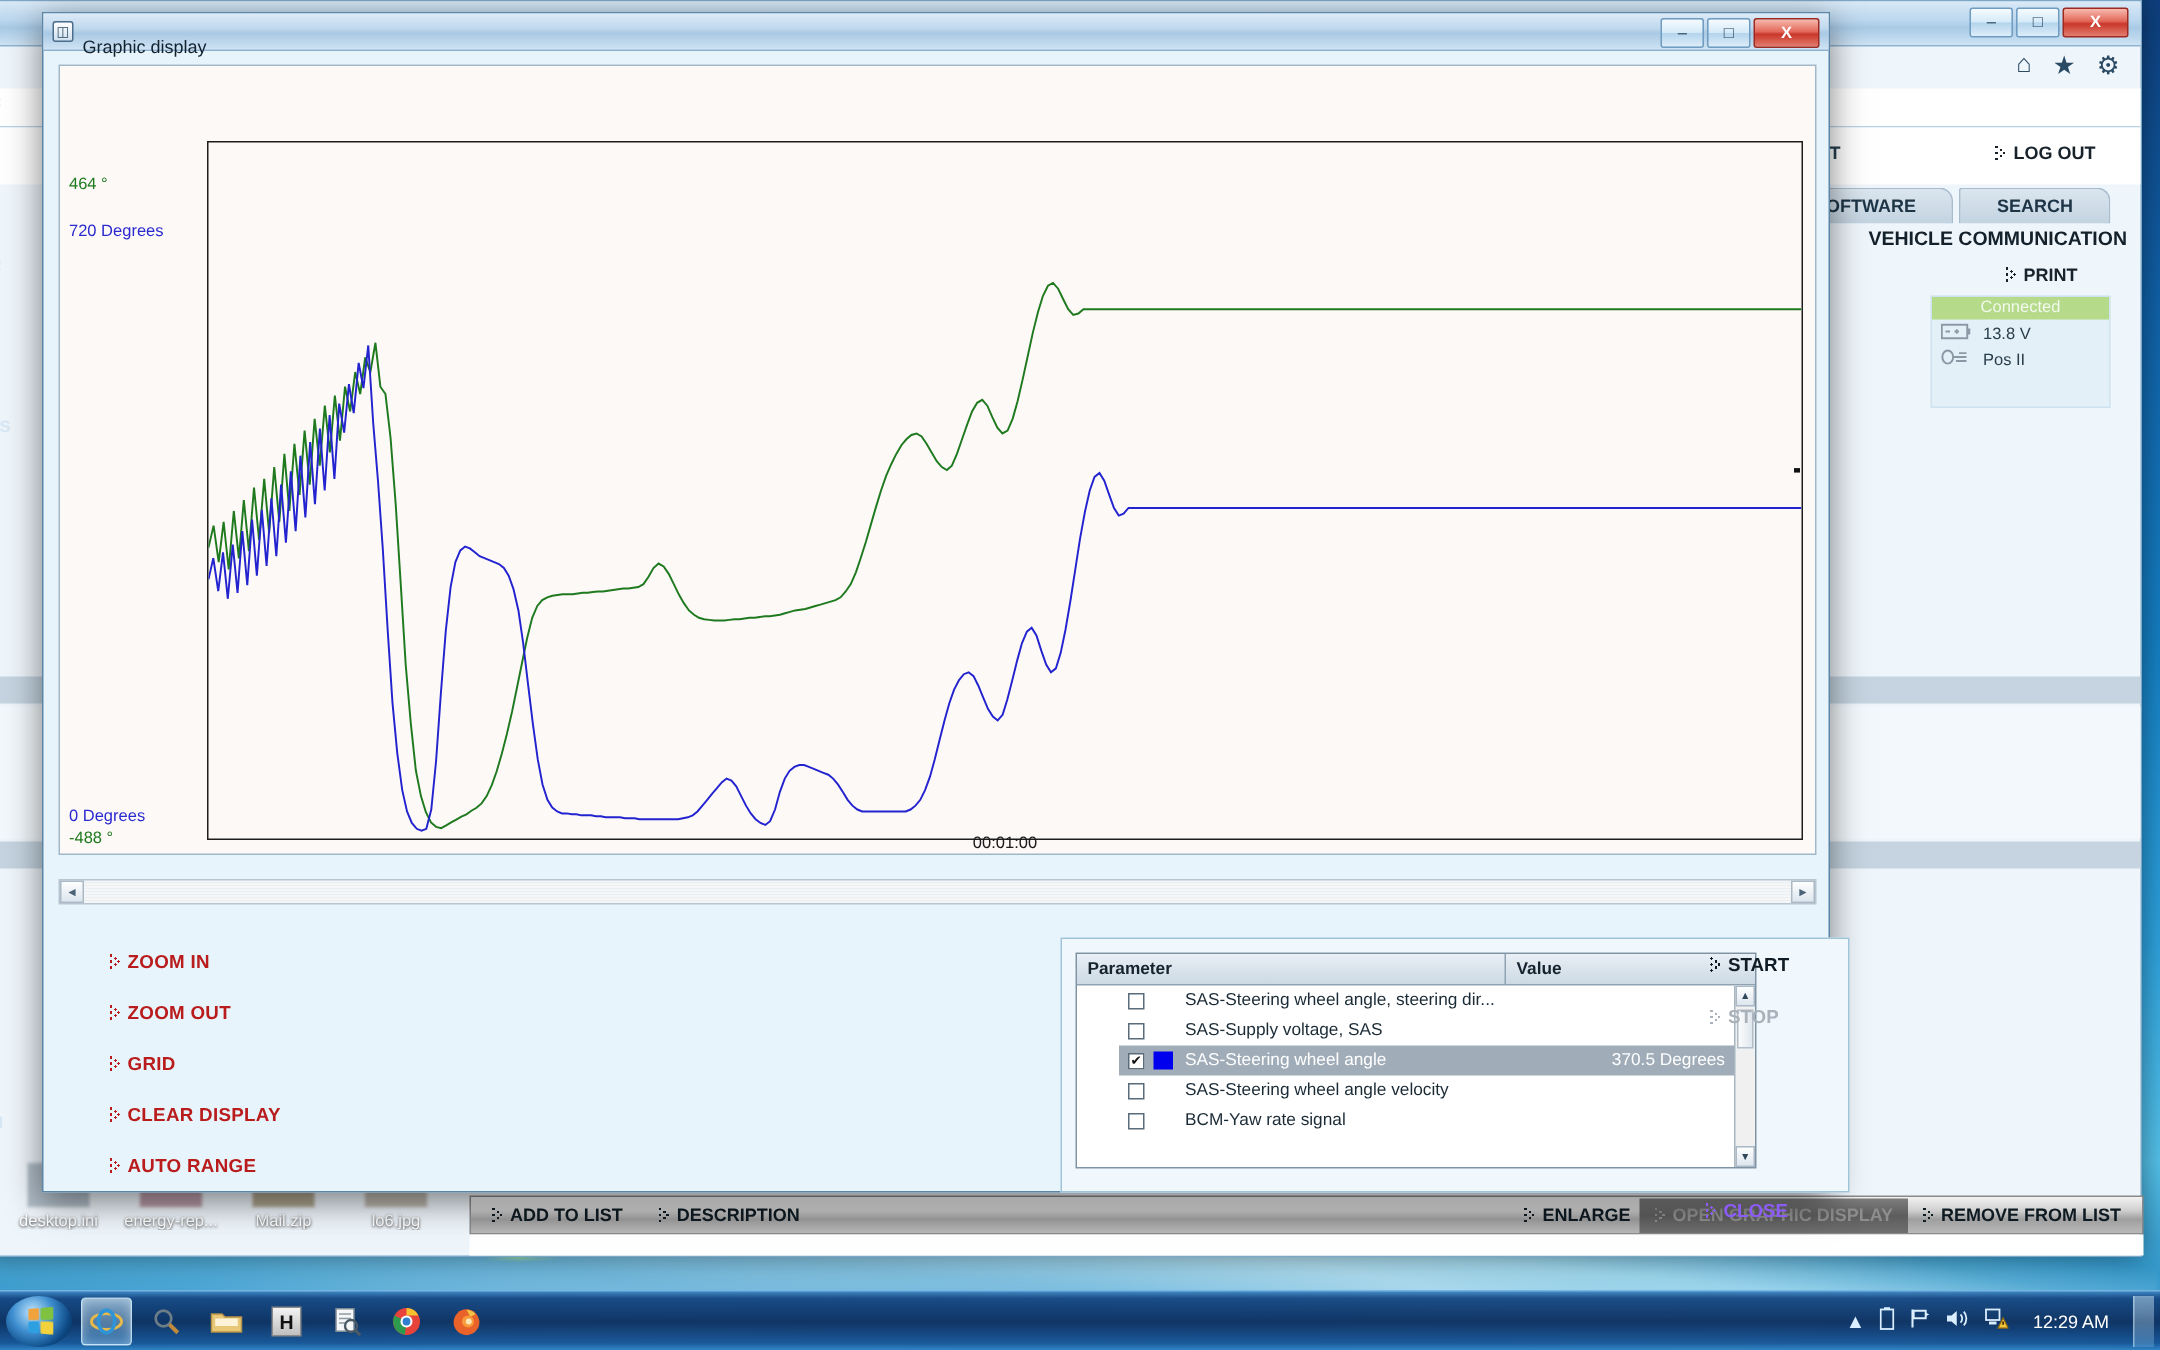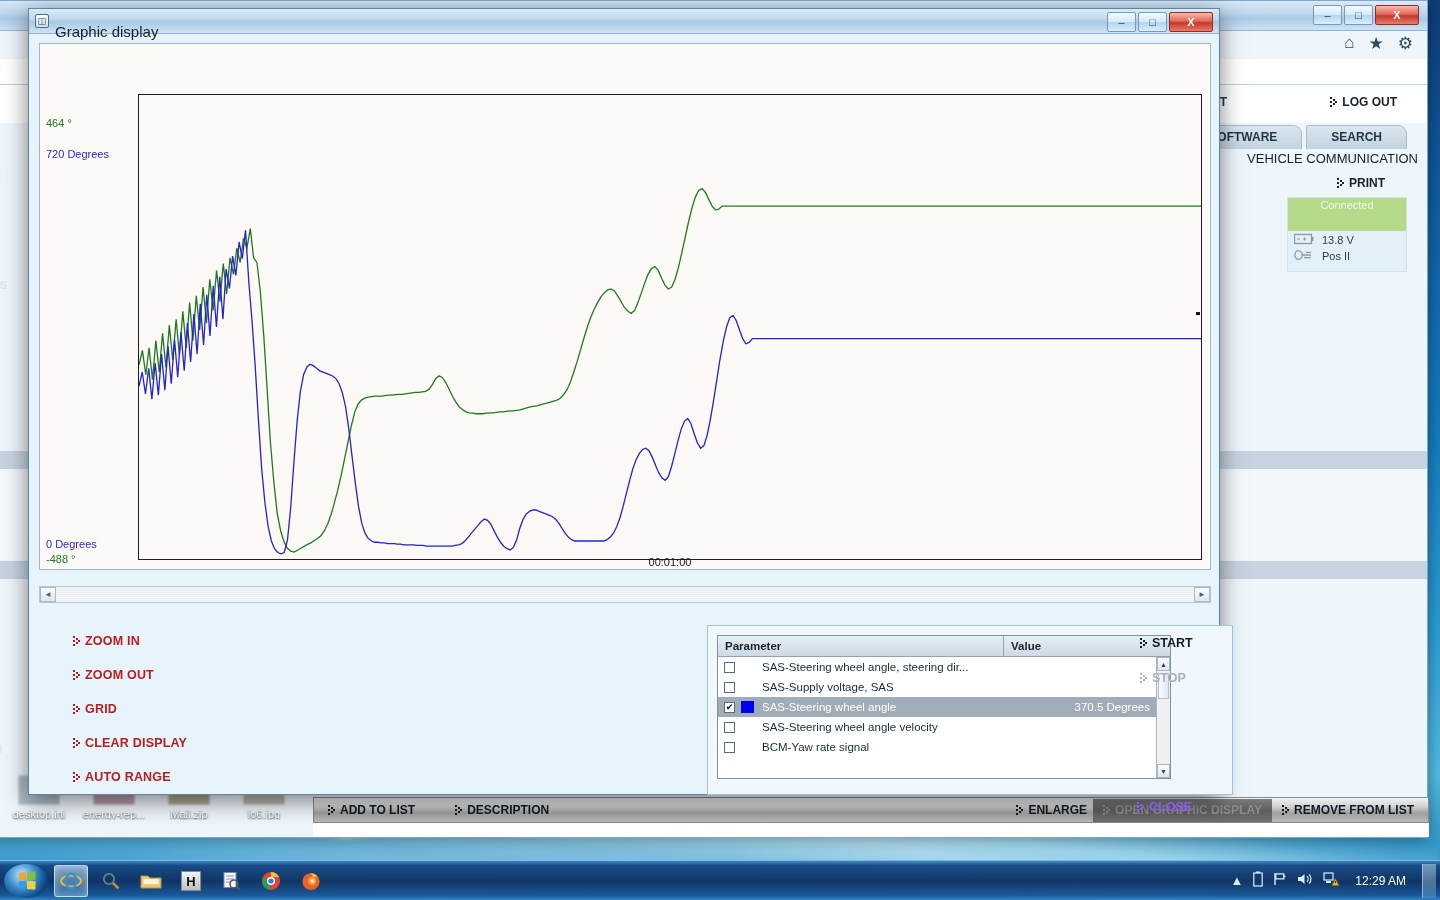--- a/index.html
+++ b/index.html
@@ -92,53 +92,53 @@
   }
   #bgapp .tabs { position: absolute; right: 20px; top: 124px; display: flex; gap: 4px; }
   #bgapp .tab {
     padding: 4px 24px 5px 24px; font-size: 12px; font-weight: bold; color: #1d3546;
     background: linear-gradient(180deg,#dbe6ef 0%,#c3d3e0 100%);
     border: 1px solid #a9bccd; border-bottom: none;
     border-radius: 2px 9px 0 0;
   }
   #bgapp .vehcomm {
     position: absolute; right: 9px; top: 150px;
-    font-size: 13px; font-weight: normal; color: #14212b;
+    font-size: 13px; font-weight: bold; color: #14212b;
   }
   #bgapp .printlink {
     position: absolute; right: 42px; top: 175px;
     font-size: 12px; font-weight: bold; color: #17222b;
   }
   #bgapp .statusbox {
     position: absolute; right: 20px; top: 196px; width: 120px; height: 75px;
     background: #e4f0f8; border: 1px solid #cfe2ef;
   }
   #bgapp .statusbox .conn {
     background: #b4da8a; color: #f2f8ec; font-size: 11px; text-align: center;
-    padding: 1px 0 20px 0;
+    padding: 1px 0 2px 0;
   }
   #bgapp .statusbox .row {
     display: flex; align-items: center; gap: 8px; padding: 2px 0 0 6px;
     font-size: 11px; color: #2a3d4a;
   }
   #bgapp .hr1 { position: absolute; left: 0; top: 450px; width: 100%; height: 18px; background: #c5d4e0; }
   #bgapp .hr2 { position: absolute; left: 0; top: 560px; width: 100%; height: 18px; background: #c5d4e0; }
   #bgapp .hr3 { position: absolute; left: 0; top: 470px; width: 100%; height: 88px; background: #f3f8fc; }
   #bgapp .leftfrag {
     position: absolute; left: 4px; font-size: 11px; color: #d7e7f5; font-weight: bold;
   }
 
   
   #bgapp .btmbar {
     position: absolute; left: 324px; top: 796px; width: 1116px; height: 26px;
     background: linear-gradient(180deg,#f2f2f2 0%,#cfcfcf 38%,#9f9f9f 62%,#b9b9b9 100%);
     border: 1px solid #8a8a8a;
     display: flex; align-items: center;
   }
-  #bgapp .btmbar .grp-left { display: flex; align-items: center; margin-left: 14px; gap: 40px; }
+  #bgapp .btmbar .grp-left { display: flex; align-items: center; margin-left: 14px; gap: 24px; }
   #bgapp .btmbar .grp-right { display: flex; align-items: center; margin-left: auto; }
   .tbl-link { font-size: 12px; font-weight: bold; color: #0e1a22; white-space: nowrap; }
   .tbl-link.disabled { color: #8e8e8e; }
   .pill-active {
     background: linear-gradient(180deg,#7d7d7d 0%,#5d5d5d 50%,#6f6f6f 100%);
     padding: 4px 10px 5px 10px;
   }
   #bgapp .btmwhite {
     position: absolute; left: 324px; top: 822px; width: 1116px; height: 14px; background: #fff;
   }
@@ -170,21 +170,21 @@
     border-bottom: 1px solid #8db0ce;
     display: flex; align-items: center; padding-left: 6px;
     position: relative;
   }
   #dlg .titlebar .appico {
     width: 14px; height: 14px; margin-right: 6px;
     border: 1px solid #4a6e8c; background: linear-gradient(180deg,#fff,#cfe0ee);
     display: flex; align-items: center; justify-content: center;
     font-size: 9px; color: #29485f; border-radius: 2px;
   }
-  #dlg .titlebar .ttl { font-size: 15px; color: #12222e; margin-top: 20px; }
+  #dlg .titlebar .ttl { font-size: 12px; color: #12222e; margin-top: 20px; }
   #dlg .titlebar .tbtns { position: absolute; right: 6px; top: 3px; display: flex; gap: 2px; }
 
   #dlg .body { position: absolute; left: 0; top: 25px; right: 0; bottom: 0; }
 
   
   #chartpanel {
     position: absolute; left: 10px; top: 9px; width: 1172px; height: 527px;
     background: #fdf9f7; border: 1px solid #9fb7c8;
   }
   #plotframe {
@@ -227,21 +227,21 @@
     position: absolute; left: 9px; top: 9px; width: 454px; height: 144px;
     border: 1px solid #7e93a4; background: #fff;
   }
   #ptable .thead { display: flex; height: 21px;
     background: linear-gradient(180deg,#e9eff5 0%,#ccd9e4 100%);
     border-bottom: 1px solid #8fa3b3; }
   #ptable .th { font-size: 11.5px; font-weight: bold; color: #16242f;
     display: flex; align-items: center; padding-left: 7px; }
   #ptable .th.c1 { width: 286px; border-right: 1px solid #8fa3b3; }
   #ptable .th.c2 { flex: 1; }
-  #ptable .rows { position: absolute; left: 0; top: 21px; right: 14px; bottom: 0; overflow: hidden; }
+  #ptable .rows { position: absolute; left: 0; top: 21px; right: 14px; bottom: 0; overflow: hidden; padding-left: 28px; }
   .prow { display: flex; align-items: center; height: 20px; font-size: 11.5px; color: #1b2b36; }
   .prow.sel { background: #a0adb8; color: #fff; }
   .prow .cb {
     width: 11px; height: 11px; margin: 0 6px 0 6px; flex: none;
     border: 1px solid #5a6b79; background: #fff;
     font-size: 9px; line-height: 9px; text-align: center; color: #111;
   }
   .prow .swatch { width: 13px; height: 12px; margin-right: 4px; flex: none; }
   .prow .pname { flex: 1; padding-left: 4px; white-space: nowrap; overflow: hidden; }
   .prow .pval { width: 104px; text-align: right; padding-right: 6px; white-space: nowrap; }

